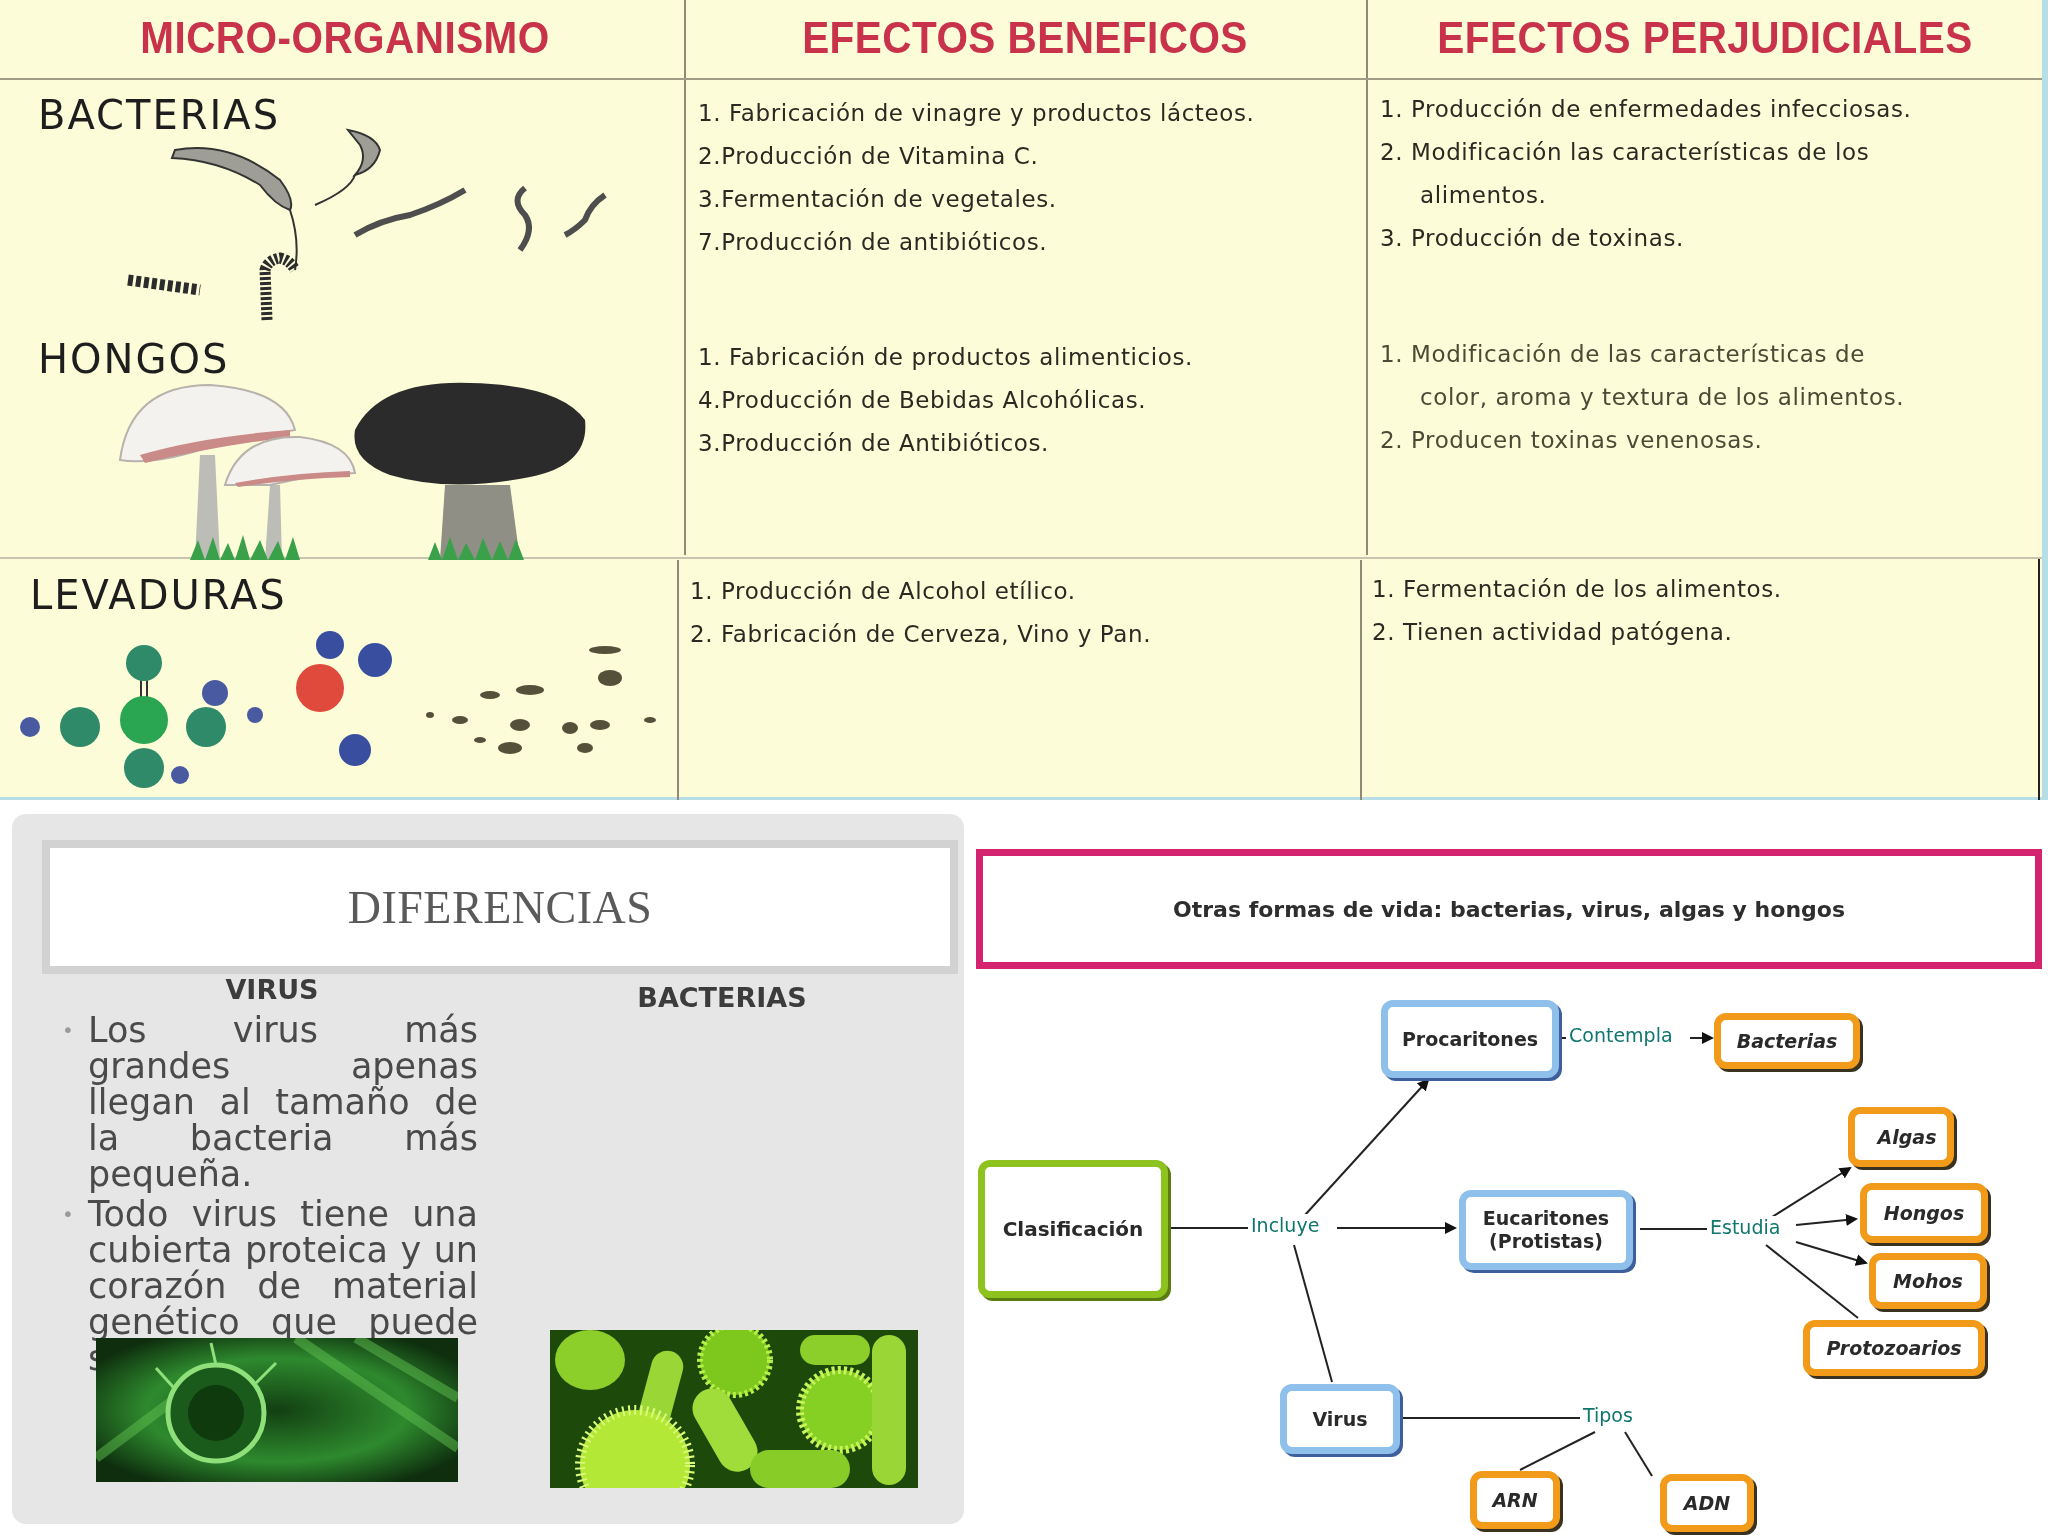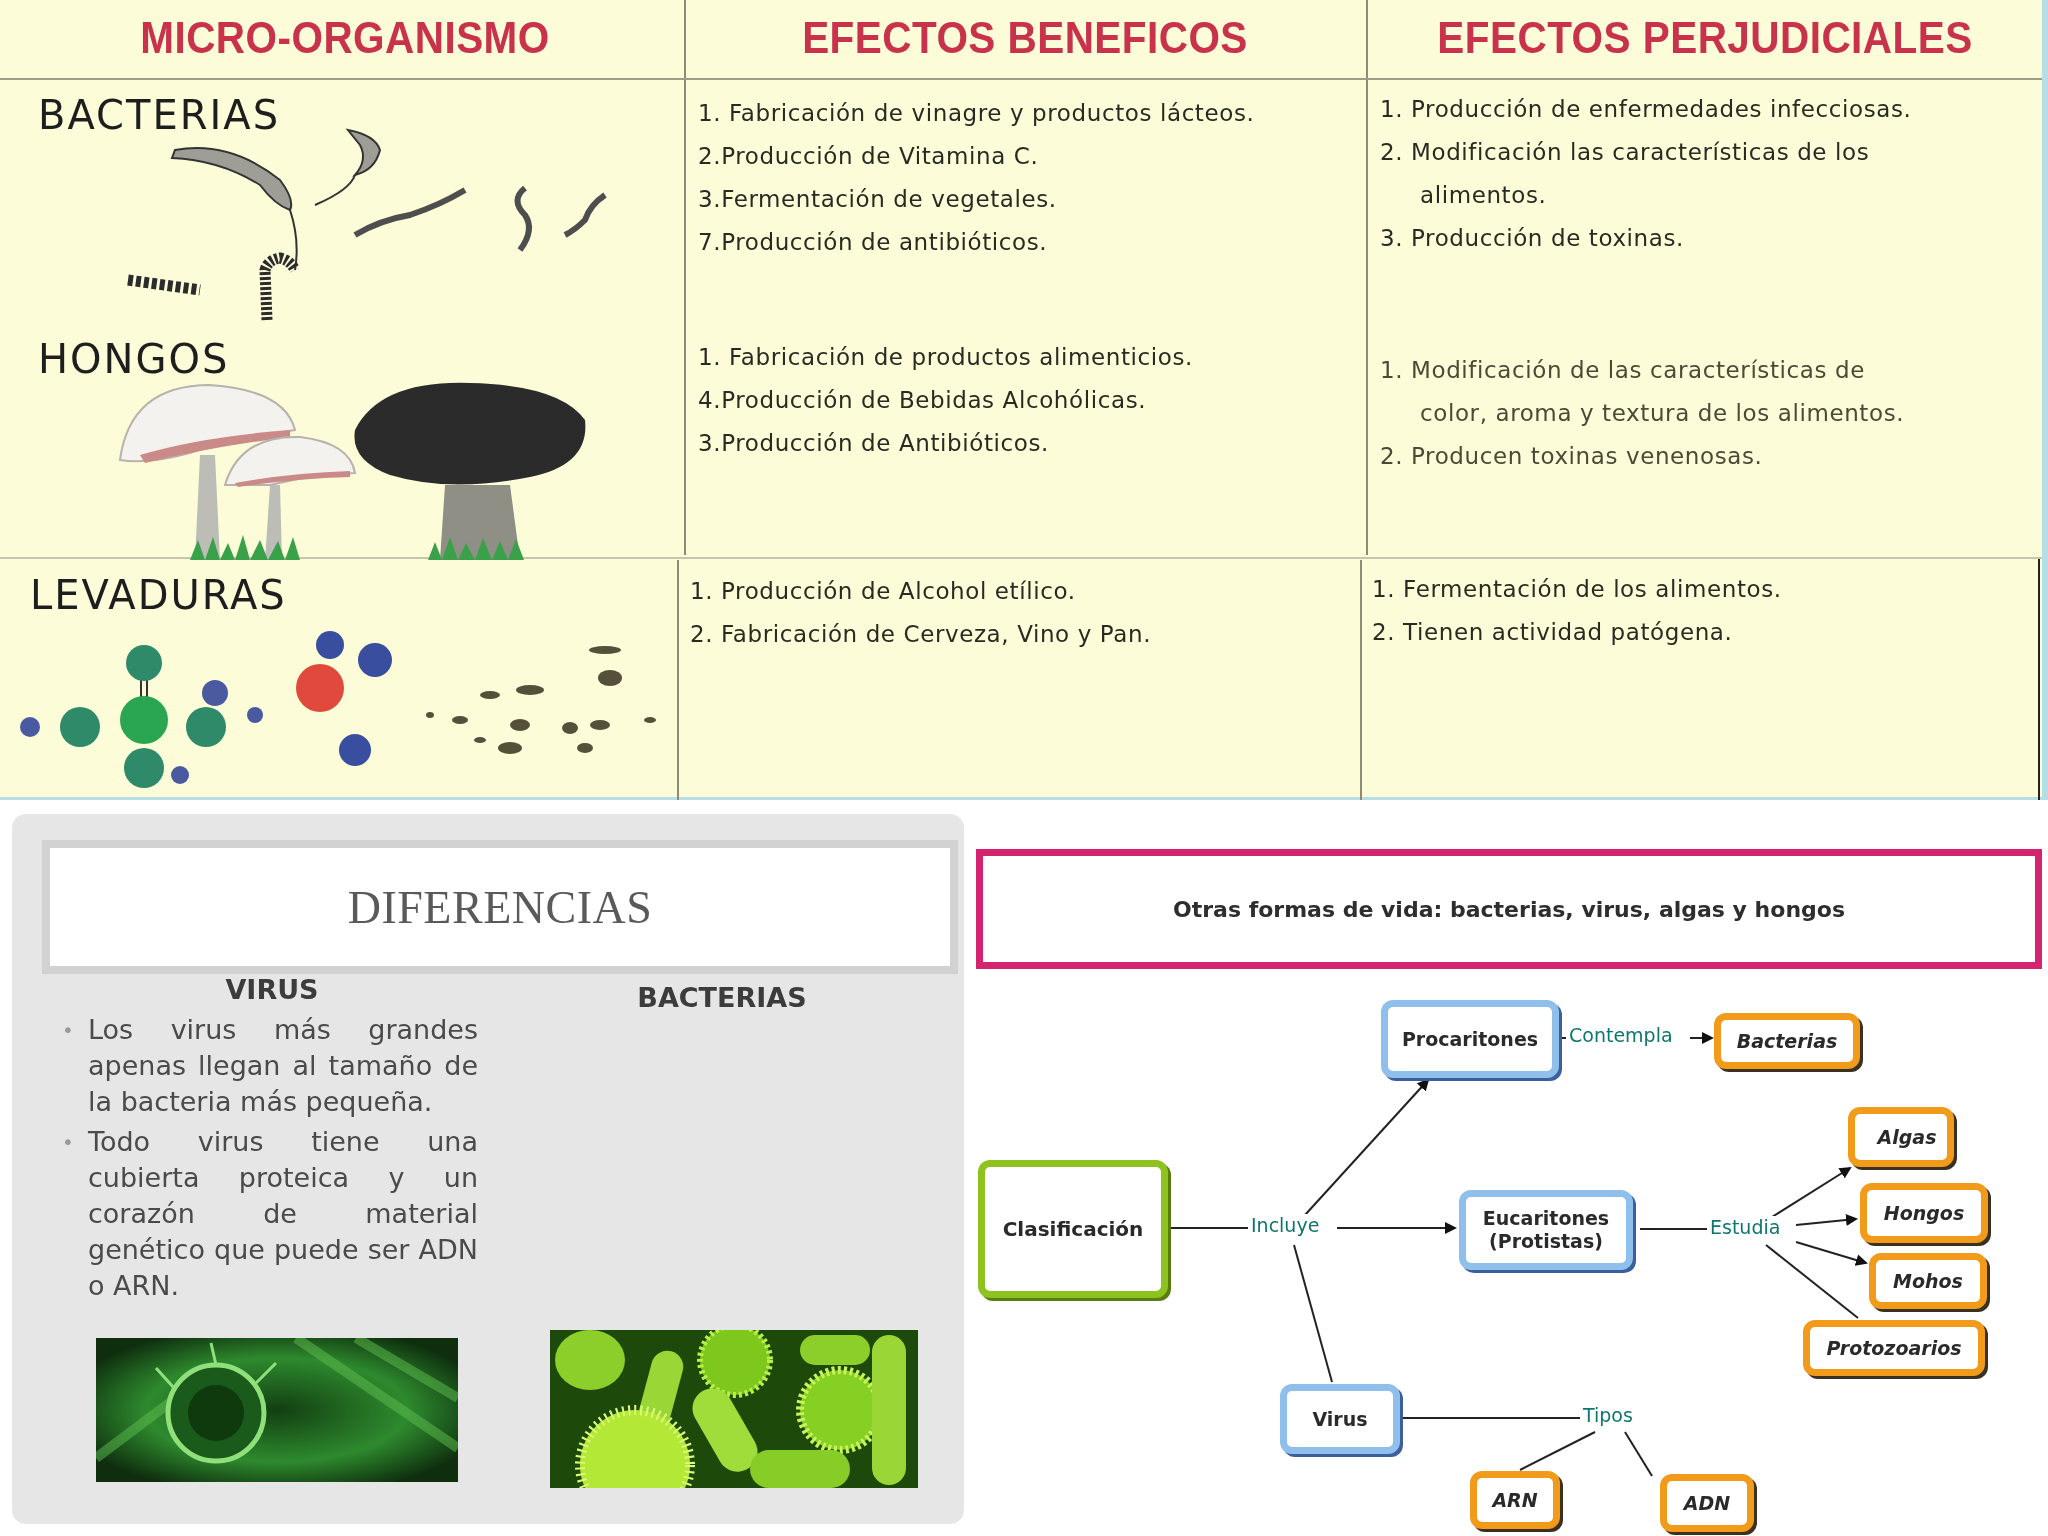--- a/index.html
+++ b/index.html
@@ -16,21 +16,21 @@
   .effects{position:absolute;font-family:"DejaVu Sans",sans-serif;font-size:23px;color:#2a2a22;line-height:43px;letter-spacing:0.6px;}
   .effects .indent{padding-left:40px;}
   .illus{position:absolute;}
 
   
   .dif-panel{position:absolute;left:12px;top:814px;width:952px;height:710px;background:#e6e6e6;border-radius:14px;}
   .dif-title-frame{position:absolute;left:30px;top:26px;width:916px;height:134px;background:#d2d2d2;padding:8px;}
   .dif-title-box{width:100%;height:100%;background:#ffffff;display:flex;align-items:center;justify-content:center;}
   .dif-title{font-family:"Liberation Serif",serif;font-size:46px;color:#5a5a5a;letter-spacing:0.5px;}
   .dif-col-head{position:absolute;font-family:"DejaVu Sans",sans-serif;font-weight:bold;font-size:27px;color:#3c3c3c;text-align:center;}
-  .dif-bullets{position:absolute;font-family:"DejaVu Sans",sans-serif;font-size:27px;color:#4a4a4a;line-height:36px;}
+  .dif-bullets{position:absolute;font-family:"DejaVu Sans",sans-serif;font-size:35px;color:#4a4a4a;line-height:36px;}
   .dif-bullets li{list-style:none;position:relative;padding-left:26px;text-align:justify;margin-bottom:4px;}
   .dif-bullets li::before{content:"\2022";position:absolute;left:0;top:0;color:#9a9a9a;font-size:20px;}
   .micro-img{position:absolute;overflow:hidden;}
 
   
   .map-title-box{position:absolute;left:976px;top:849px;width:1066px;height:120px;border:7px solid #d4246f;background:#ffffff;display:flex;align-items:center;justify-content:center;}
   .map-title{font-family:"DejaVu Sans",sans-serif;font-weight:bold;font-size:22px;color:#2e2e2e;}
   .node{position:absolute;display:flex;align-items:center;justify-content:center;text-align:center;background:#ffffff;border-radius:12px;font-family:"DejaVu Sans",sans-serif;color:#2a2a2a;font-weight:bold;}
   .node.green{border:7px solid #8dc21f;box-shadow:3px 3px 0 #5a7d12;font-weight:bold;font-size:20px;}
   .node.blue{border:7px solid #8fc0ec;box-shadow:3px 3px 0 #3d5f9b;font-size:19px;line-height:23px;}
@@ -98,21 +98,21 @@
 
     <path d="M80 185 L88 165 L95 185 L103 162 L110 185 L118 168 L125 185 L133 160 L140 185 L150 165 L158 185 L168 166 L175 185 L183 162 L190 185 Z" fill="#3aa14a"></path>
     <path d="M318 185 L325 167 L332 185 L340 162 L348 185 L356 168 L365 185 L373 163 L382 185 L390 166 L398 185 L406 164 L414 185 Z" fill="#3aa14a"></path>
   </svg>
 
   <div class="effects" style="left:698px;top:336px;">
     <div>1. Fabricación de productos alimenticios.</div>
     <div>4.Producción de Bebidas Alcohólicas.</div>
     <div>3.Producción de Antibióticos.</div>
   </div>
-  <div class="effects" style="left:1380px;top:333px;color:#4a4a36;margin-top:16px;">
+  <div class="effects" style="left:1380px;top:333px;color:#4a4a36;">
     <div>1. Modificación de las características de</div>
     <div class="indent">color, aroma y textura de los alimentos.</div>
     <div>2. Producen toxinas venenosas.</div>
   </div>
 
   <div class="org-label" style="left:30px;top:572px;">LEVADURAS</div>
   <svg class="illus" style="left:10px;top:630px;" width="660" height="160" viewBox="0 0 660 160">
     <line x1="131" y1="30" x2="131" y2="90" stroke="#333" stroke-width="2"></line>
     <line x1="137" y1="30" x2="137" y2="90" stroke="#333" stroke-width="2"></line>
     <circle cx="134" cy="33" r="18" fill="#2f8a6a"></circle>

